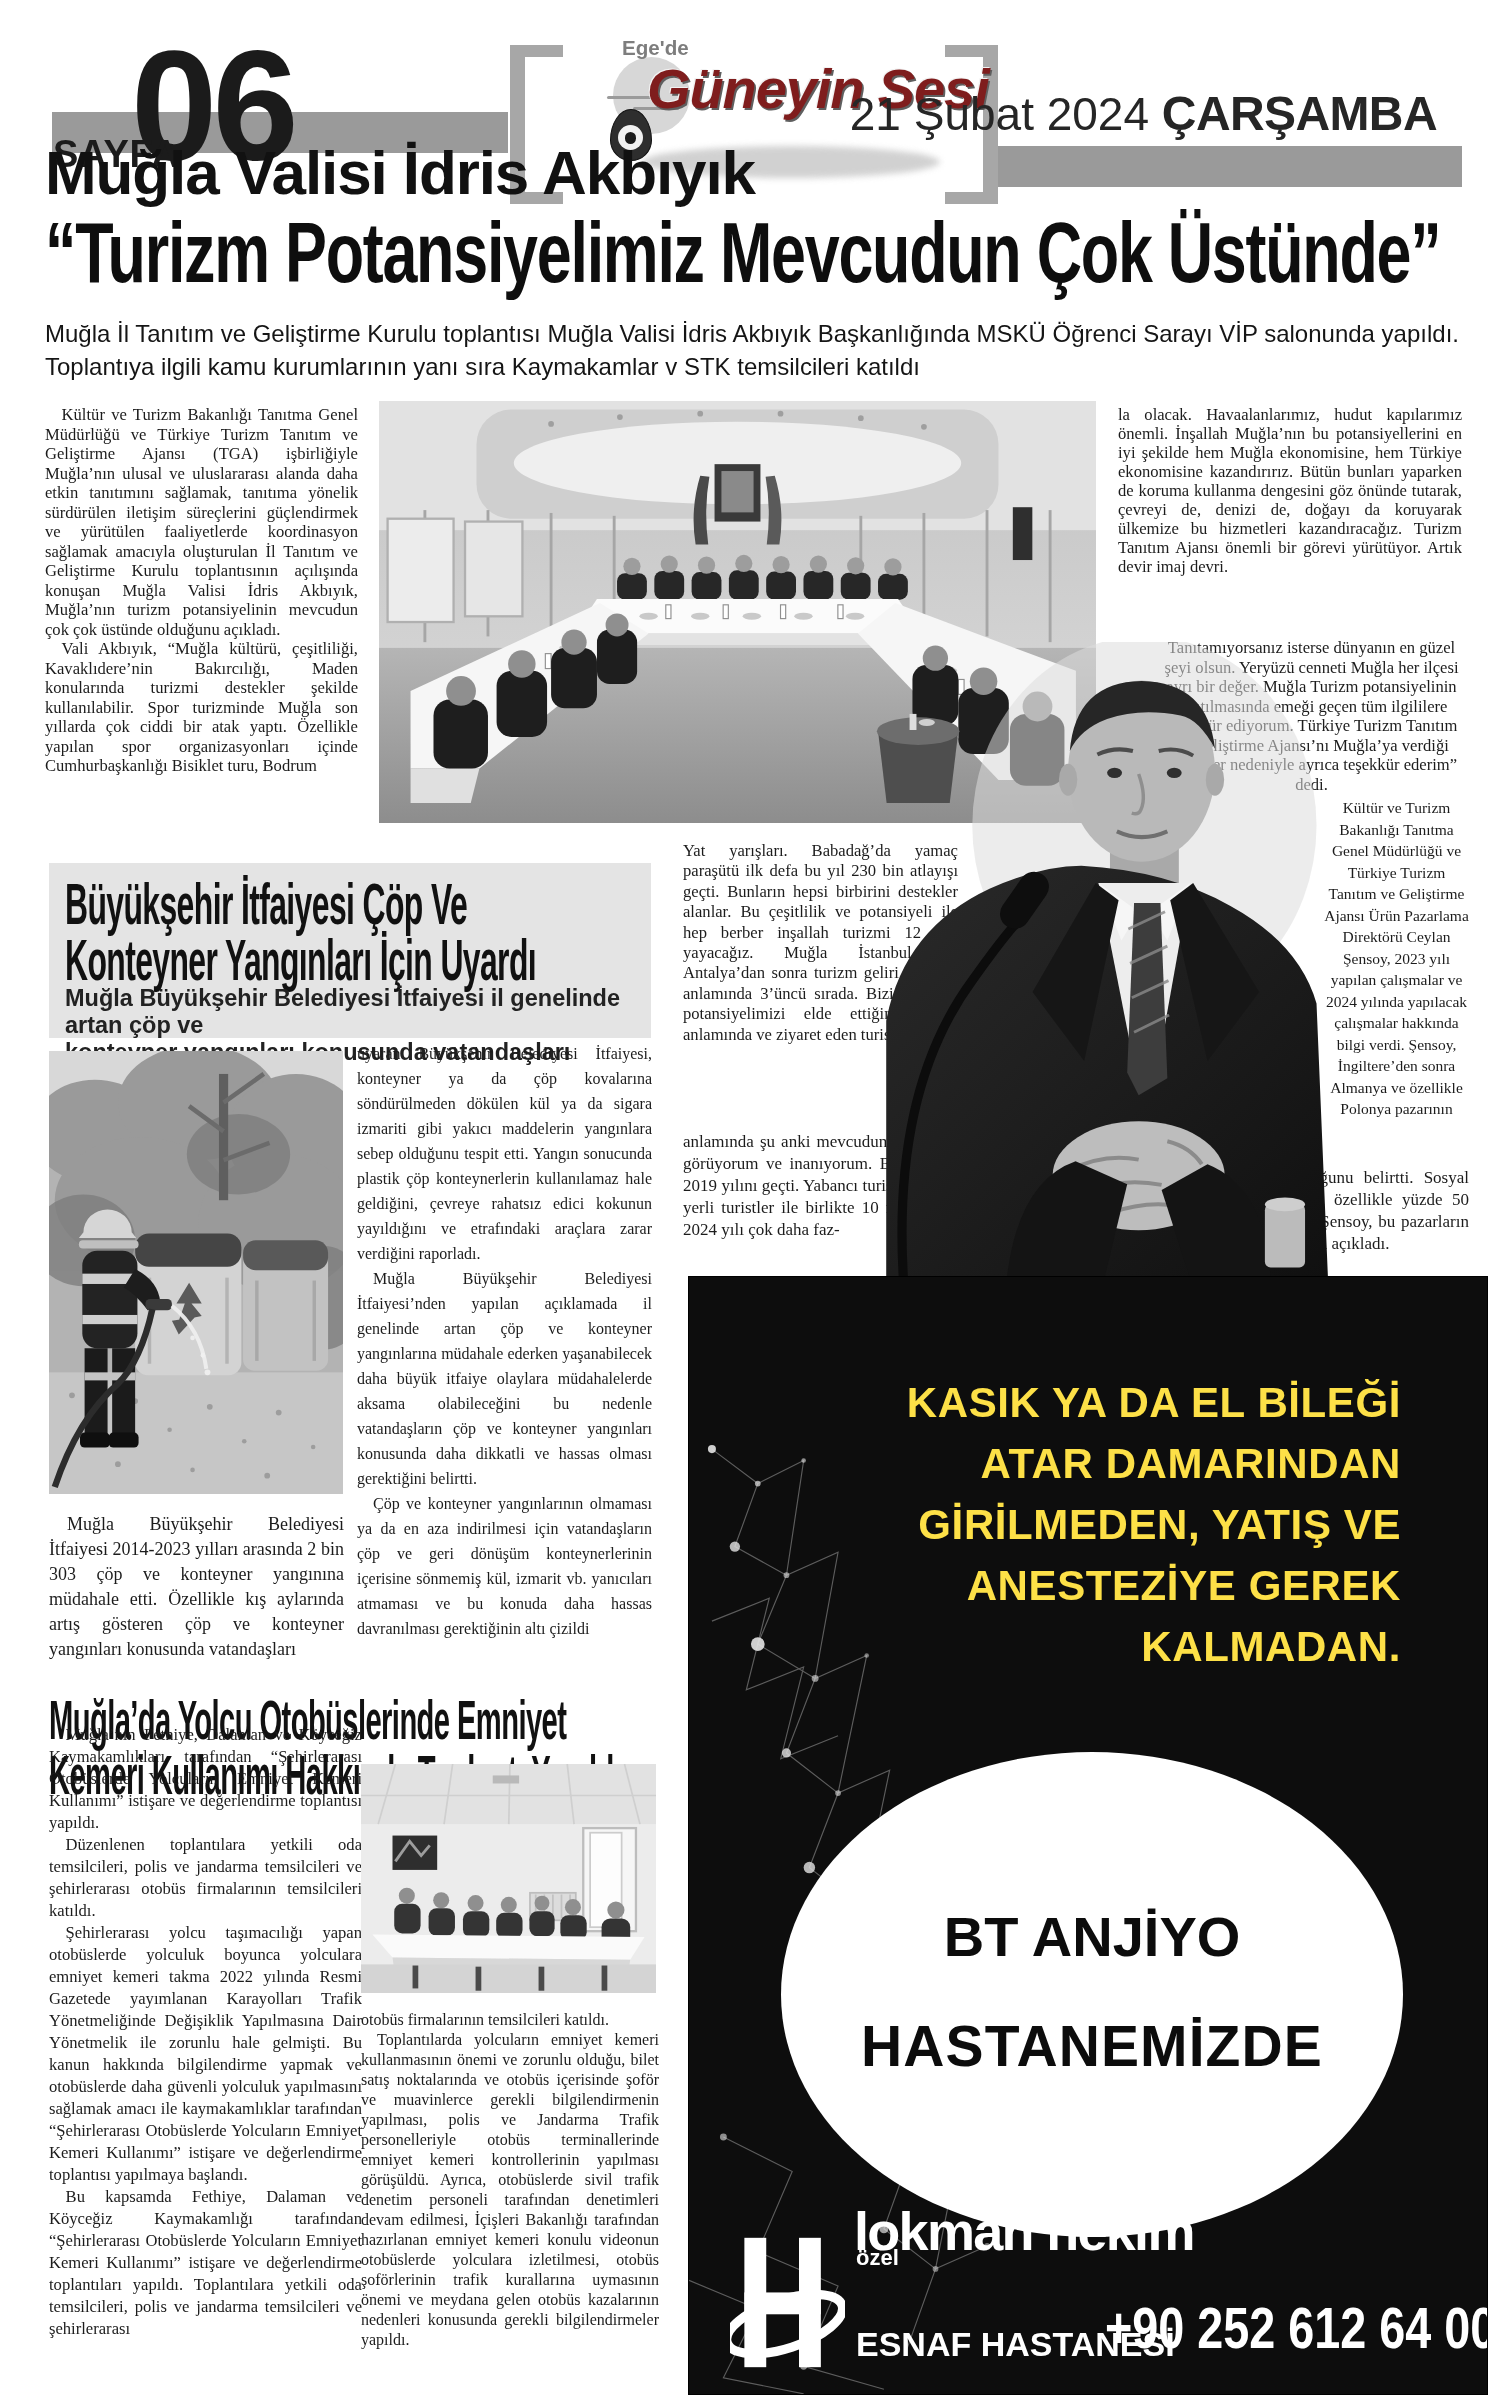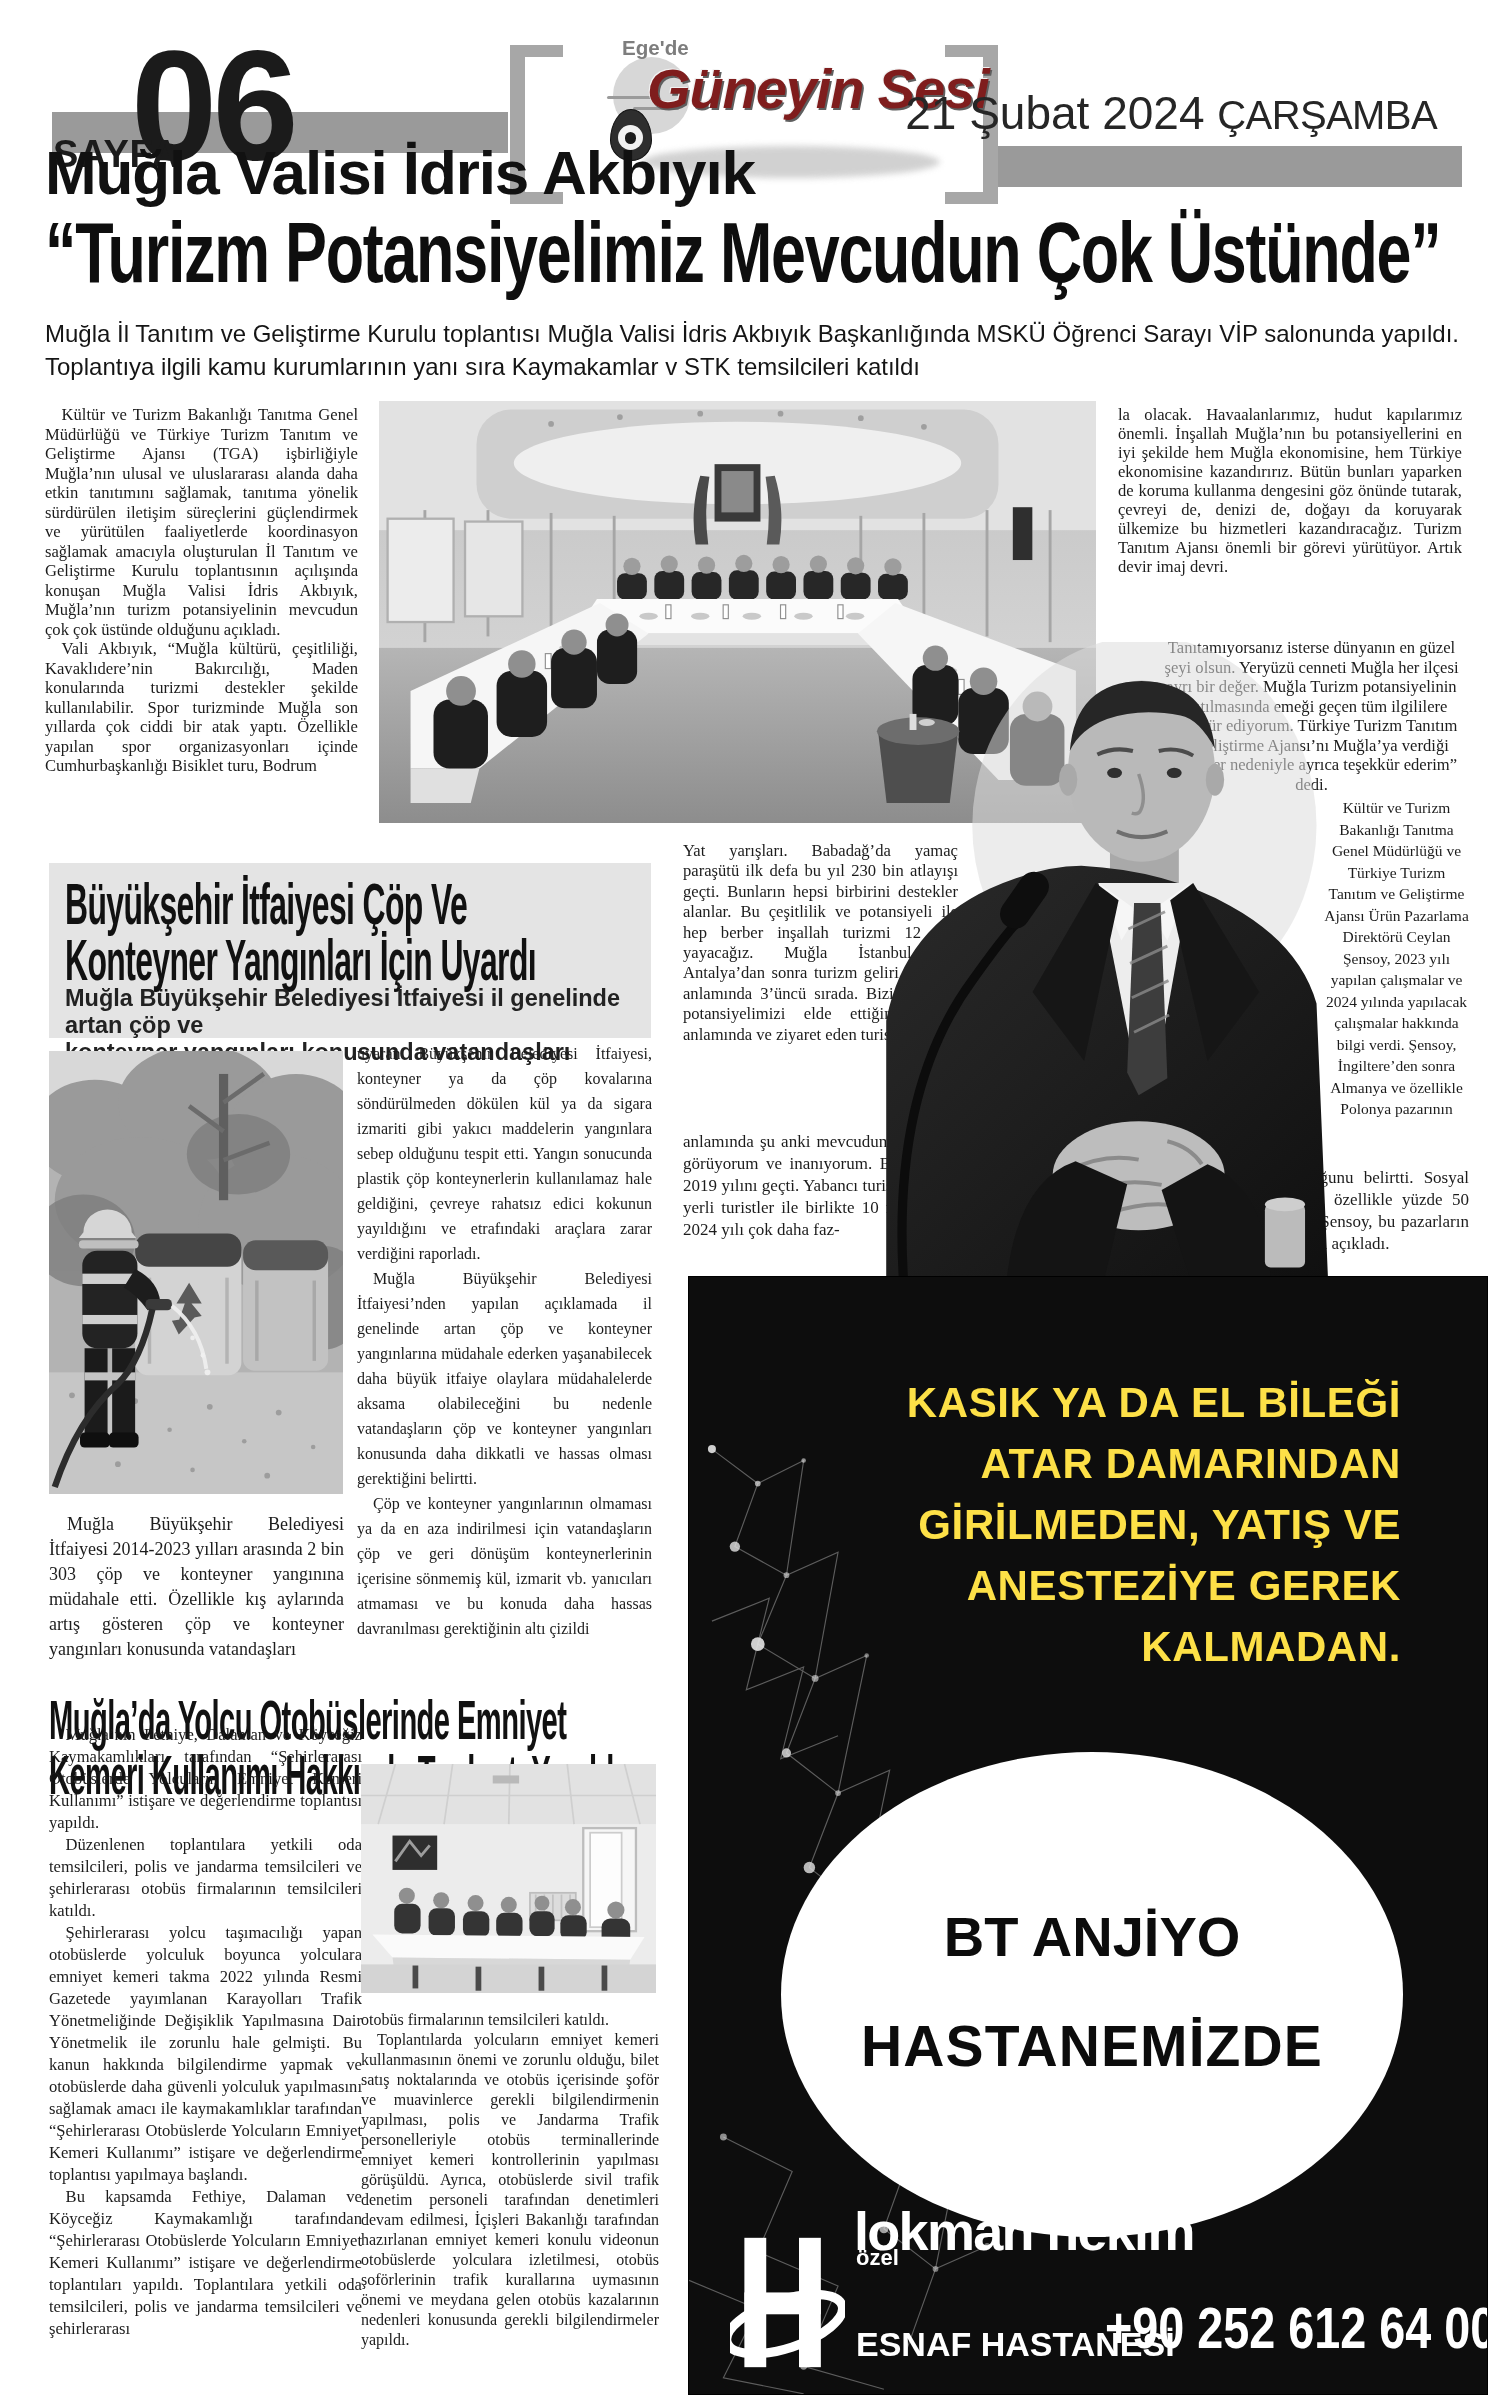--- a/index.html
+++ b/index.html
@@ -16,21 +16,21 @@
   .bracket.left{border-left-width:15px;border-top-width:12.6px;border-bottom-width:12.6px;}
   .bracket.right{border-right-width:15px;border-top-width:12.6px;border-bottom-width:12.6px;}
   #logo-top{font-size:20.6px;font-weight:800;color:#7d7d7d;}
   #logo-main{font-size:56px;font-weight:900;font-style:italic;color:#7f1d1d;letter-spacing:-1.1px;
              text-shadow:-1.1px -1.1px 0 #f2f2f2, 1.7px 1.7px 0 #5f5f5f;}
   #logo-shadow{background:#c6c6c6;border-radius:50%;filter:blur(3.4px);opacity:.8;}
   #logo-sun{background:#d7d7d7;border-radius:50%;}
   .sunline{position:absolute;background:#9b9b9b;height:3.4px;border-radius:1.7px;}
   .nazar{border-radius:50% 50% 50% 50%/60% 60% 40% 40%;}
   #date-line{font-size:46px;color:#262626;white-space:nowrap;}
-  #date-line .day{font-weight:400;font-size:40px;letter-spacing:-0.6px;}
+  #date-line .day{font-weight:700;font-size:48px;letter-spacing:-0.6px;}
   
   #lead-kicker{font-size:62px;font-weight:600;letter-spacing:-1.1px;color:#111;}
   #lead-headline-wrap{transform:scaleX(.73);transform-origin:left top;width:137%;}
   #lead-headline{font-size:86px;line-height:1.08;font-weight:900;letter-spacing:-1.7px;color:#0e0e0e;white-space:nowrap;}
   #lead-subhead{font-size:24px;line-height:33px;font-weight:500;color:#151515;text-align:left;}
   
   #fire-box{background:#e4e4e4;}
   .cond-headline{font-weight:900;color:#111;white-space:pre-line;transform-origin:left top;}
   #fire-headline{font-size:57px;line-height:56px;letter-spacing:-1.1px;transform:scaleX(.56);width:178%;}
   #fire-subhead{font-size:23.5px;line-height:27px;font-weight:600;color:#222;white-space:pre-line;}

